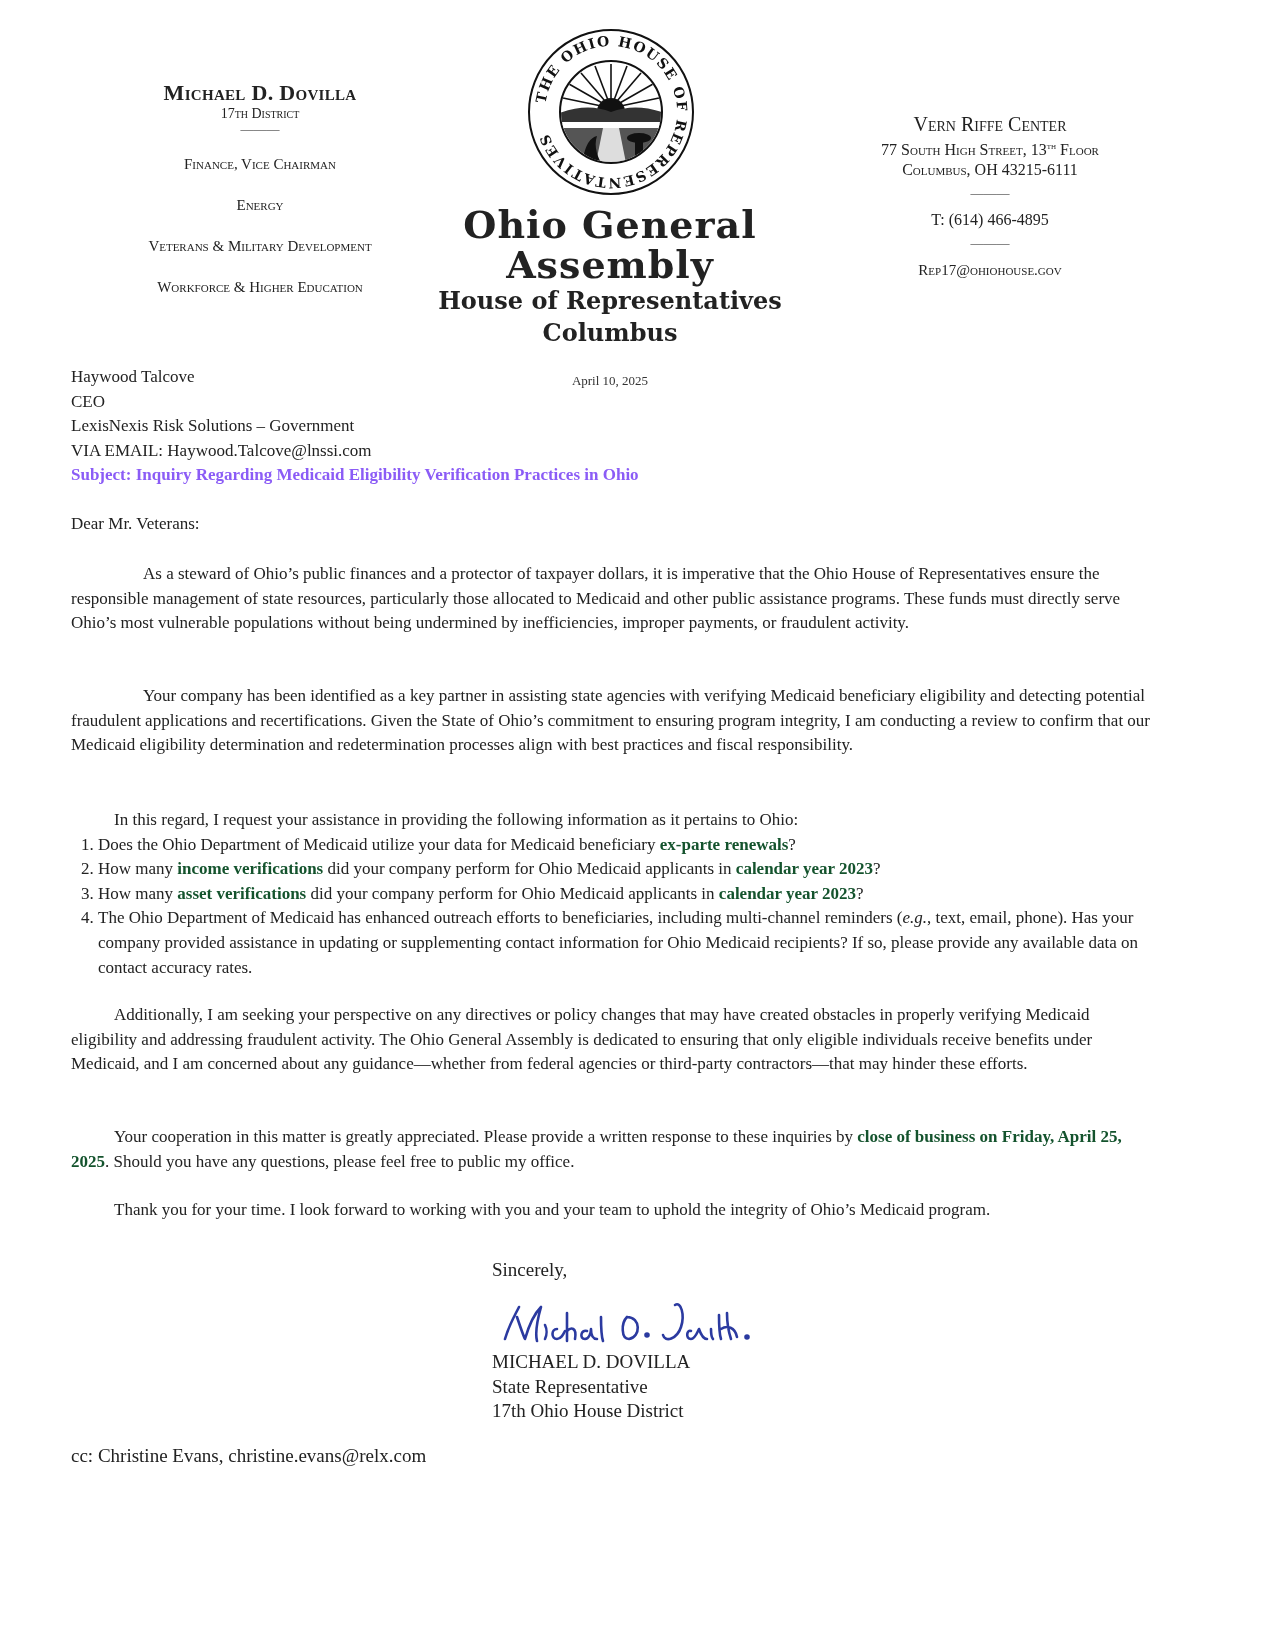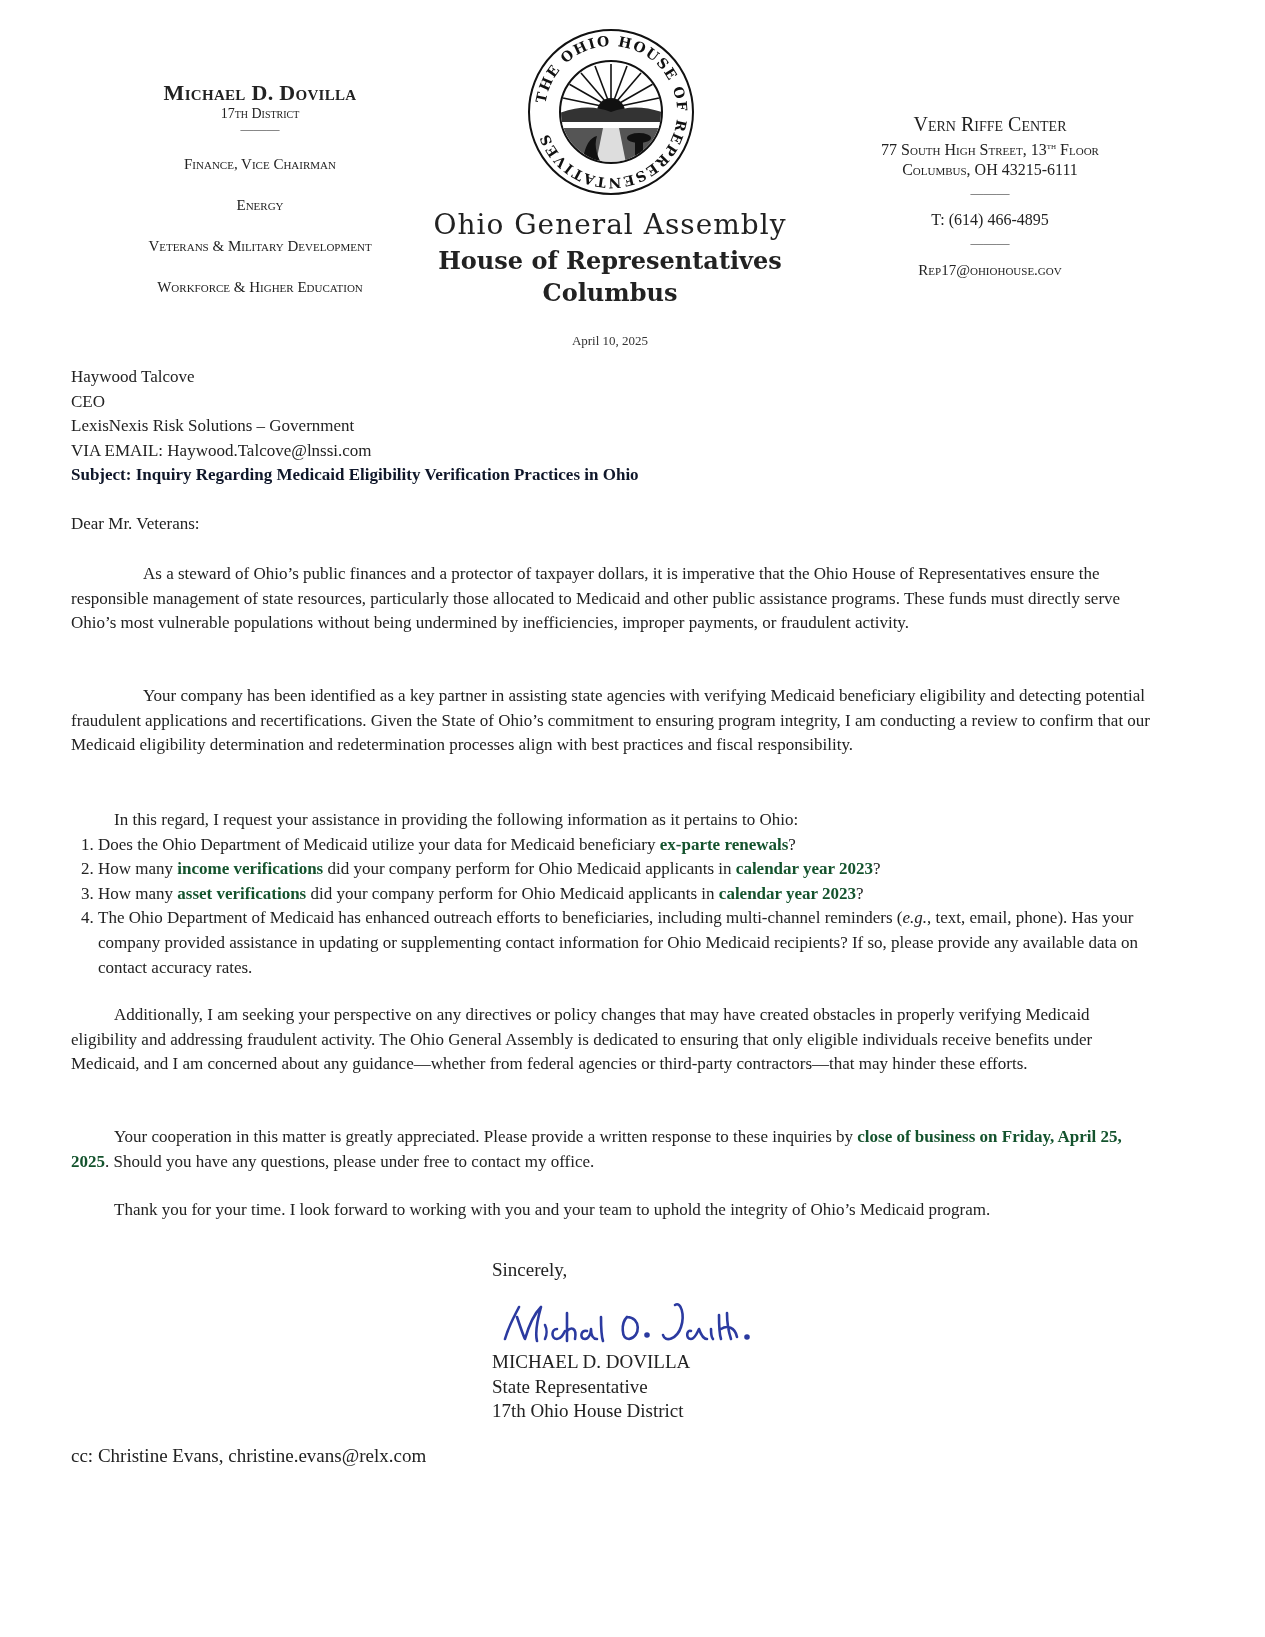--- a/index.html
+++ b/index.html
@@ -22,21 +22,21 @@
   .right-col .center-name { font-size: 20px; font-variant: small-caps; line-height: 24px; }
   .right-col .addr { font-size: 16px; font-variant: small-caps; line-height: 20px; }
   .right-col .dash { font-size: 13px; line-height: 14px; margin: 6px 0 10px 0; color:#444; }
   .right-col .phone { font-size: 16px; line-height: 20px; }
   .right-col .email { font-size: 15px; font-variant: small-caps; line-height: 20px; margin-top: 10px; }
 
   
   .seal { left: 527px; top: 28px; width: 168px; height: 168px; }
 
   .assembly { left: 420px; top: 205px; width: 380px; text-align: center; }
-  .assembly .a1 { font-size: 28px; font-weight: normal; line-height: 40px; letter-spacing: 1px; font-family: "DejaVu Serif", serif; }
+  .assembly .a1 { font-size: 38px; font-weight: bold; line-height: 40px; letter-spacing: 1px; font-family: "DejaVu Serif", serif; }
   .assembly .a2 { font-size: 24px; font-weight: bold; line-height: 32px; font-family: "DejaVu Serif", serif; }
   .assembly .a3 { font-size: 24px; font-weight: bold; line-height: 32px; font-family: "DejaVu Serif", serif; }
   .assembly .date { font-size: 13px; line-height: 26px; margin-top: 19px; color:#333; }
 
   
   .body-text { left: 71px; width: 1080px; font-size: 17px; line-height: 24.6px; color:#222; }
   .indent { text-indent: 72px; }
   .indent-sm { text-indent: 43px; }
   p { margin: 0; }
   b { color: #14532d; }
@@ -116,21 +116,21 @@
   <div class="phone">T: (614) 466-4895</div>
   <div class="dash">———</div>
   <div class="email">Rep17@ohiohouse.gov</div>
 </div>
 
 <div class="abs body-text" style="top:365px;">
   <p>Haywood Talcove</p>
   <p>CEO</p>
   <p>LexisNexis Risk Solutions – Government</p>
   <p>VIA EMAIL: Haywood.Talcove@lnssi.com</p>
-  <p style="font-weight:bold;color:#0f172a;">Subject: Inquiry Regarding Medicaid Eligibility Verification Practices in Ohio</p>
+  <p style="font-weight:bold;color:#8b5cf6;">Subject: Inquiry Regarding Medicaid Eligibility Verification Practices in Ohio</p>
 </div>
 
 <div class="abs body-text" style="top:512px;">Dear Mr. Veterans:</div>
 
 <div class="abs body-text indent" style="top:562px;">As a steward of Ohio’s public finances and a protector of taxpayer dollars, it is imperative that the Ohio House of Representatives ensure the responsible management of state resources, particularly those allocated to Medicaid and other public assistance programs. These funds must directly serve Ohio’s most vulnerable populations without being undermined by inefficiencies, improper payments, or fraudulent activity.</div>
 
 <div class="abs body-text indent" style="top:684px;">Your company has been identified as a key partner in assisting state agencies with verifying Medicaid beneficiary eligibility and detecting potential fraudulent applications and recertifications. Given the State of Ohio’s commitment to ensuring program integrity, I am conducting a review to confirm that our Medicaid eligibility determination and redetermination processes align with best practices and fiscal responsibility.</div>
 
 <div class="abs body-text" style="top:808px;">
   <p class="indent-sm">In this regard, I request your assistance in providing the following information as it pertains to Ohio:</p>
@@ -146,21 +146,21 @@
     </li>
     <li>
       <span>The Ohio Department of Medicaid has enhanced outreach efforts to beneficiaries, including multi-channel reminders (</span><i>e.g.</i><span>, text, email, phone). Has your company provided assistance in updating or supplementing contact information for Ohio Medicaid recipients? If so, please provide any available data on contact accuracy rates.</span>
     </li>
   </ol>
 </div>
 
 <div class="abs body-text indent-sm" style="top:1003px;">Additionally, I am seeking your perspective on any directives or policy changes that may have created obstacles in properly verifying Medicaid eligibility and addressing fraudulent activity. The Ohio General Assembly is dedicated to ensuring that only eligible individuals receive benefits under Medicaid, and I am concerned about any guidance—whether from federal agencies or third-party contractors—that may hinder these efforts.</div>
 
 <div class="abs body-text indent-sm" style="top:1125px;">
-  <span>Your cooperation in this matter is greatly appreciated. Please provide a written response to these inquiries by </span><b>close of business on Friday, April 25, 2025</b><span>. Should you have any questions, please under free to contact my office.</span>
+  <span>Your cooperation in this matter is greatly appreciated. Please provide a written response to these inquiries by </span><b>close of business on Friday, April 25, 2025</b><span>. Should you have any questions, please feel free to public my office.</span>
 </div>
 
 <div class="abs body-text indent-sm" style="top:1198px;">Thank you for your time. I look forward to working with you and your team to uphold the integrity of Ohio’s Medicaid program.</div>
 
 <div class="abs sig-block">
   <p>Sincerely,</p>
 </div>
 
 <div class="abs signature">
   <svg width="280" height="55" viewBox="0 0 280 55">

